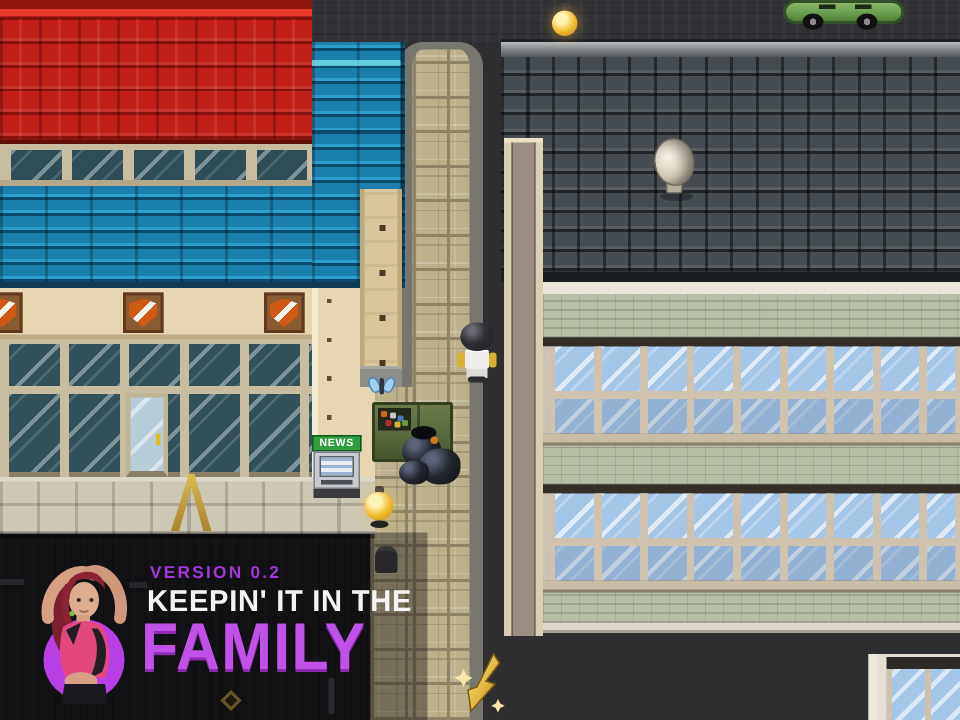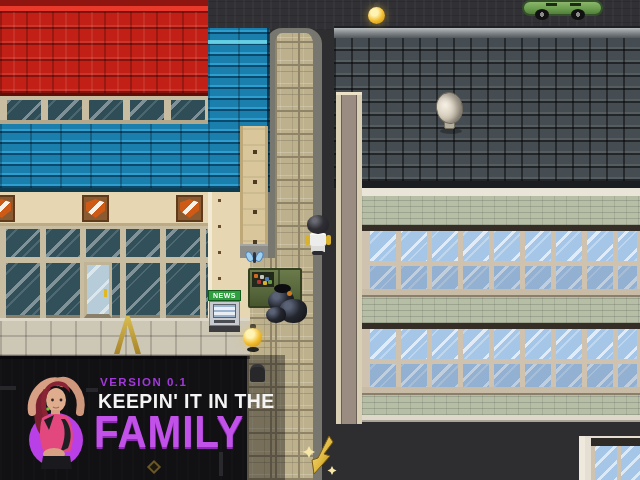--- a/index.html
+++ b/index.html
@@ -383,17 +383,17 @@
       <path d="M35 41 q3 2 6 0" fill="none" stroke="#a06a52" stroke-width="1.2"></path>
       <circle cx="30" cy="43" r="1.8" fill="#7ac040"></circle>
       <rect x="33" y="44" width="9" height="7" fill="#d7a084"></rect>
       <path d="M24 52 C21 64 21 76 26 86 L52 86 C57 73 55 60 50 51 C44 47 30 47 24 52 Z" fill="#e2477e"></path>
       <path d="M26 54 L36 49 L31 64 Z" fill="#1e1e22"></path>
       <path d="M47 53 C54 61 54 73 50 82 L42 86 C48 73 48 61 43 53 Z" fill="#202024"></path>
       <ellipse cx="36" cy="88" rx="11" ry="6" fill="#d7a084"></ellipse>
       <path d="M25 90 L52 90 L54 103 L23 103 Z" fill="#1a1a1e"></path>
     </svg>
   </div>
-  <div class="banner-version">VERSION 0.1</div>
+  <div class="banner-version">VERSION 0.2</div>
   <div class="banner-line1">KEEPIN' IT IN THE</div>
   <div class="banner-line2">FAMILY</div>
 
 </div>
 
 </body></html>

